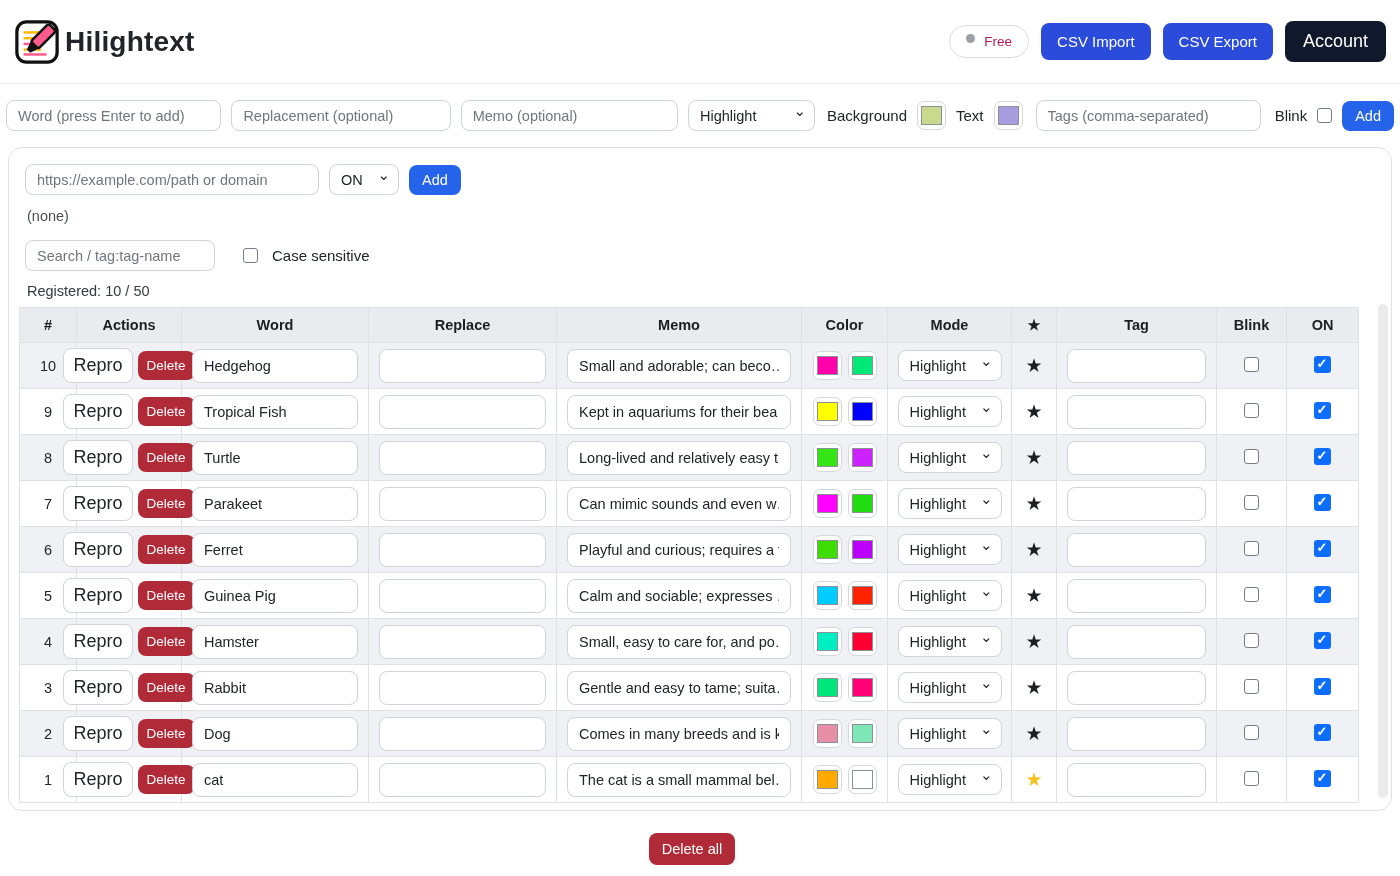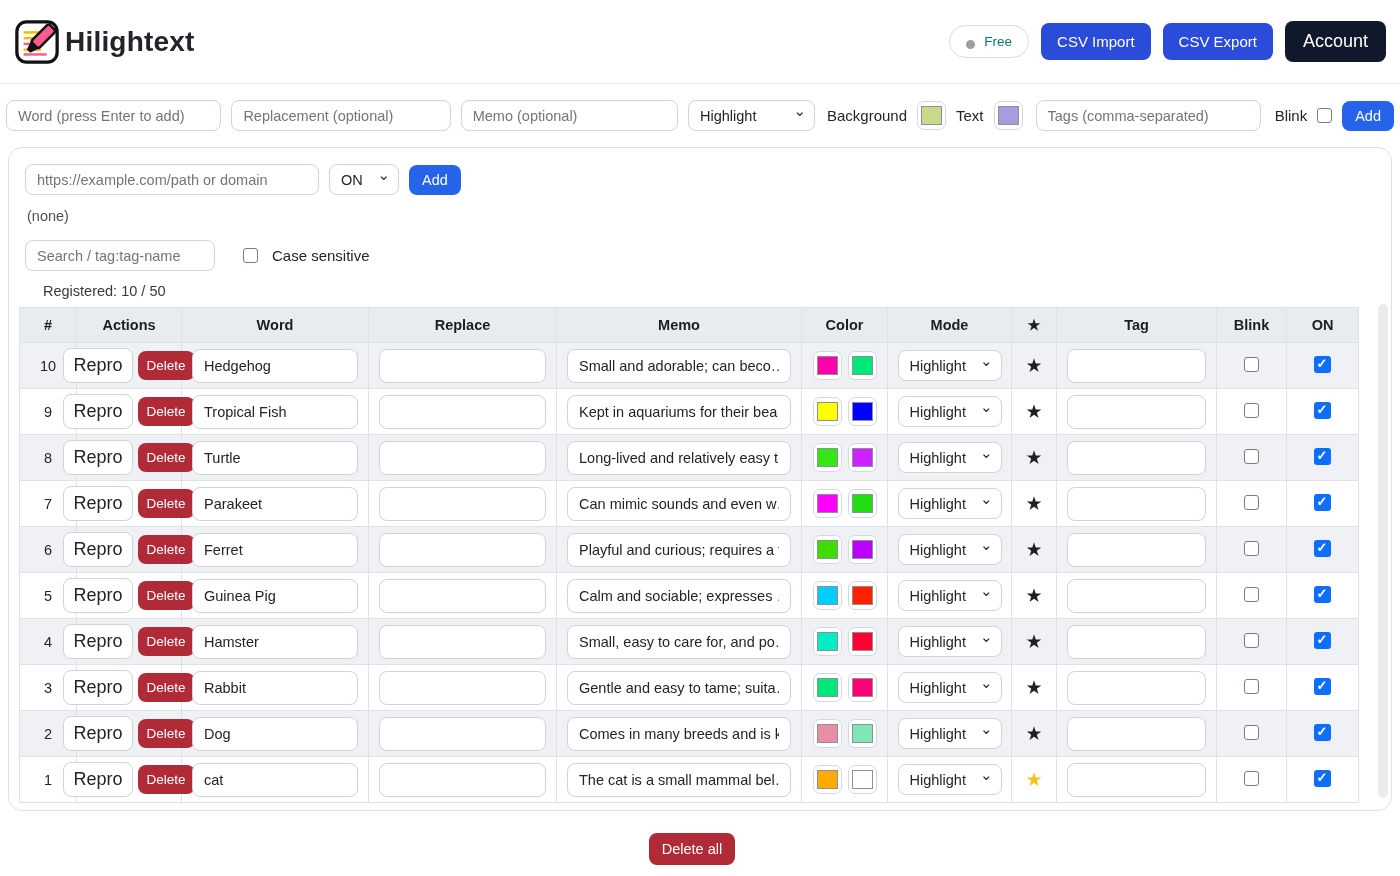--- a/index.html
+++ b/index.html
@@ -11,22 +11,22 @@
   
   .topbar {
     height:84px; display:flex; align-items:center; justify-content:space-between;
     padding:0 14px; border-bottom:1px solid #e9ecef;
   }
   .brand { display:flex; align-items:center; gap:5px; }
   .brand-icon { width:46px; height:46px; }
   .brand-name { font-size:28px; font-weight:bold; letter-spacing:.2px; }
   .topbar-right { display:flex; align-items:center; gap:12px; }
   .pill {
-    display:flex; align-items:flex-end; gap:9px; border:1px solid #d8dce1;
-    border-radius:9999px; padding:8px 16px; font-size:13.5px; color:#0f766e; background:#fff;
+    display:flex; align-items:flex-start; gap:9px; border:1px solid #d8dce1;
+    border-radius:9999px; padding:8px 16px; font-size:13.5px; color:#be185d; background:#fff;
   }
   .pill-dot { width:9px; height:9px; border-radius:50%; background:#9aa0a6; }
   .btn { border:none; border-radius:8px; cursor:pointer; font-family:inherit; }
   .btn-blue { background:#2b4bdb; color:#fff; font-size:15px; padding:10px 16px; }
   .btn-dark { background:#10182b; color:#fff; font-size:18px; padding:10px 18px; }
   
   .add-form {
     display:flex; align-items:center; gap:10px; padding:16px 6px 16px 6px;
   }
   .inp {
@@ -55,21 +55,21 @@
   }
   .btn-add { background:#2563eb; color:#fff; font-size:14.5px; padding:7px 13px; }
   
   .panel {
     position:relative; margin:0 8px; border:1px solid #dee2e6; border-radius:14px;
     padding:16px 10px 14px 10px; height:664px; background:#fff;
   }
   .url-row { display:flex; align-items:center; gap:10px; padding-left:6px; }
   .none-text { color:#495057; font-size:14.5px; padding:13px 0 0 8px; }
   .search-row { display:flex; align-items:center; gap:14px; padding:16px 0 0 6px; }
-  .registered { font-size:14.5px; color:#343a40; padding:12px 0 8px 8px;margin-left:16px; }
+  .registered { font-size:14.5px; color:#343a40; padding:12px 0 8px 8px; }
   
   table.words { border-collapse:collapse; width:1339px; table-layout:fixed; }
   .words th, .words td { border:1px solid #dee2e6; text-align:center; vertical-align:middle; }
   .words thead th { background:#e9ecef; font-size:14.5px; font-weight:bold; height:35px; color:#1b1f23; }
   .words tbody tr { height:46px; background:#fff; }
   .words tbody tr:nth-child(odd) { background:#eff1f4; }
   .col-num{width:57px}.col-actions{width:105px}.col-word{width:187px}.col-replace{width:188px}
   .col-memo{width:245px}.col-color{width:86px}.col-mode{width:124px}.col-star{width:45px}
   .col-tag{width:160px}.col-blink{width:70px}.col-on{width:72px}
   .row-num { font-size:14.5px; }

